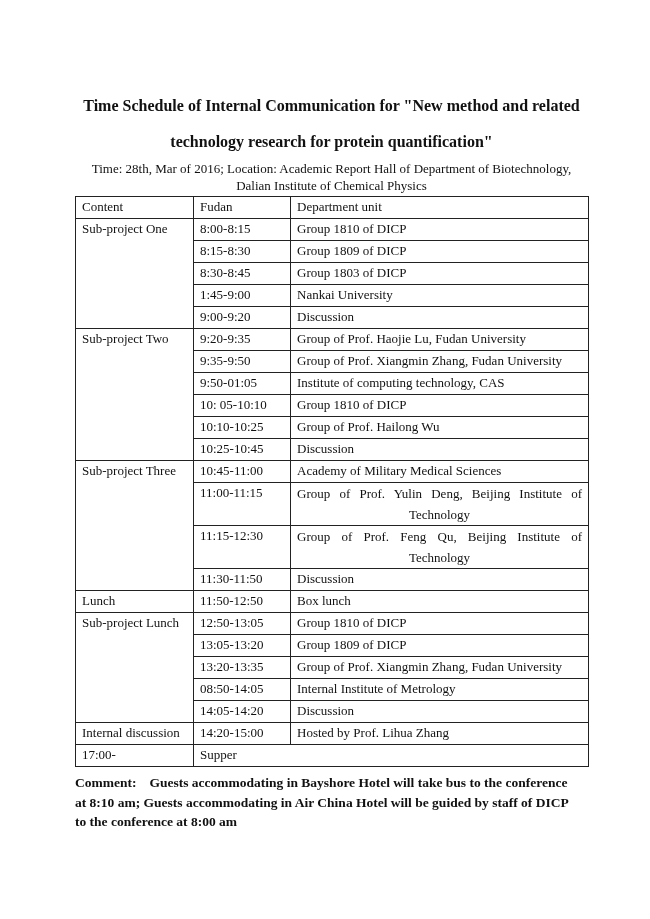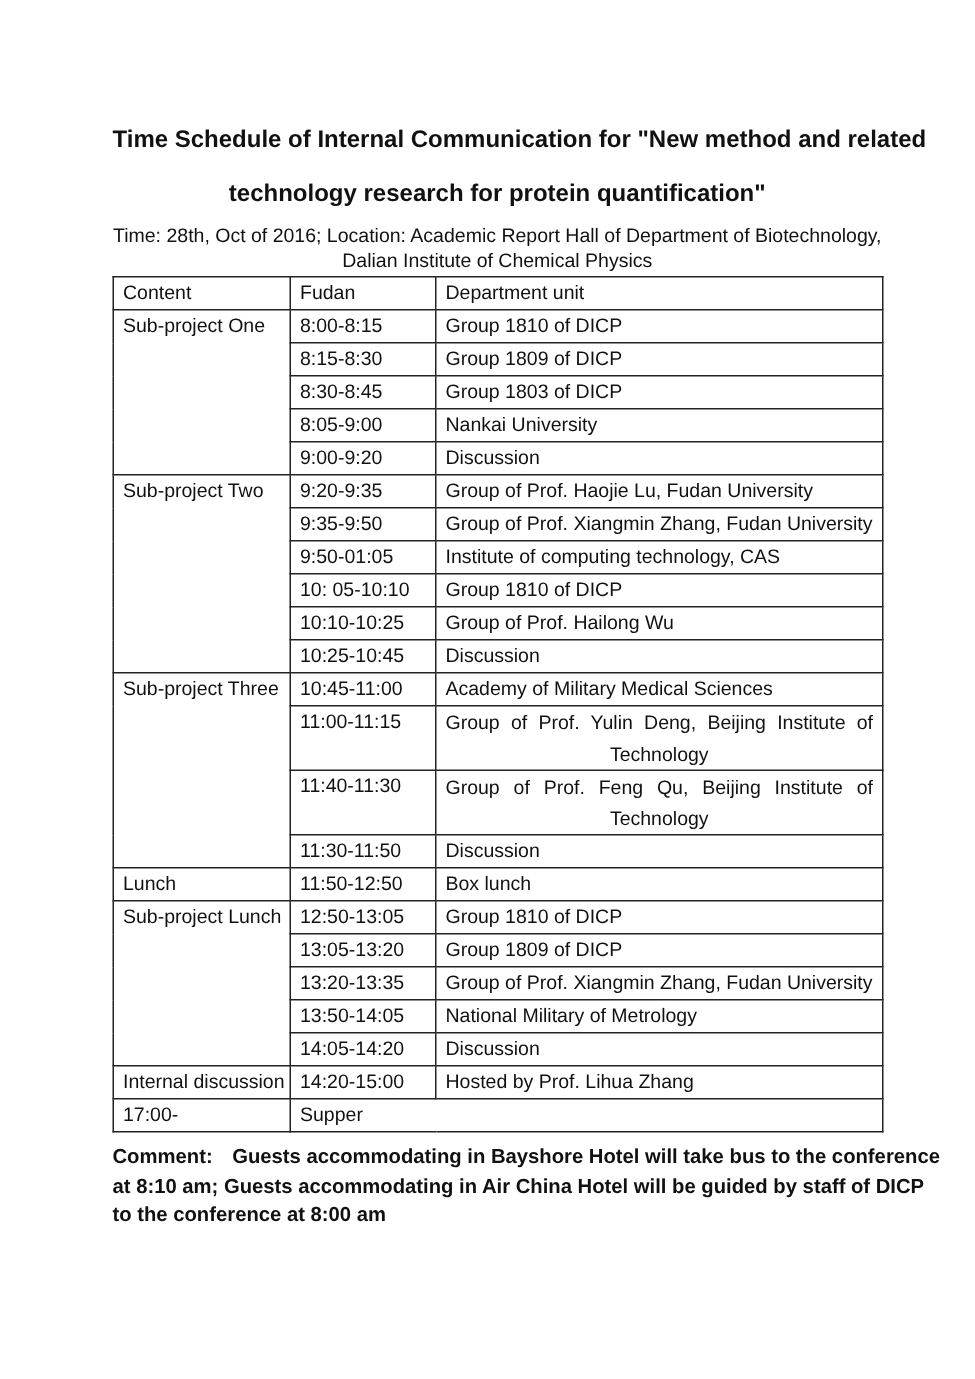--- a/index.html
+++ b/index.html
@@ -2,22 +2,22 @@
 <html><head>
 <meta charset="utf-8">
 <style>
   html, body { margin: 0; padding: 0; background: #ffffff; }
   .page {
     position: relative;
     width: 650px;
     height: 919px;
     background: #ffffff;
     box-sizing: border-box;
-    padding: 0 62px 0 75px;
-    font-family: Liberation Sans, sans-serif;
+    padding: 12px 62px 0 75px;
+    font-family: Liberation Serif, serif;
     color: #111111;
     overflow: hidden;
   }
   .title {
     text-align: center;
     font-size: 16px;
     font-weight: bold;
     line-height: 20px;
     white-space: nowrap;
   }
@@ -66,21 +66,21 @@
 </style>
 </head>
 <body>
 
 <div class="page">
 
   <div class="title title-1">Time Schedule of Internal Communication for "New method and related</div>
 
   <div class="title title-2">technology research for protein quantification"</div>
 
-  <div class="meta meta-1">Time: 28th, Oct of 2016; Location: Academic Report Hall of Department of Biotechnology,</div>
+  <div class="meta meta-1">Time: 28th, Mar of 2016; Location: Academic Report Hall of Department of Biotechnology,</div>
 
   <div class="meta meta-2">Dalian Institute of Chemical Physics</div>
 
   <table class="schedule">
     <colgroup>
       <col style="width:118px">
       <col style="width:97px">
       <col style="width:298px">
     </colgroup>
     <thead>
@@ -98,21 +98,21 @@
         </tr>
         <tr>
           <td>8:15-8:30</td>
           <td>Group 1809 of DICP</td>
         </tr>
         <tr>
           <td>8:30-8:45</td>
           <td>Group 1803 of DICP</td>
         </tr>
         <tr>
-          <td>8:05-9:00</td>
+          <td>1:45-9:00</td>
           <td>Nankai University</td>
         </tr>
         <tr>
           <td>9:00-9:20</td>
           <td>Discussion</td>
         </tr>
         <tr>
           <td rowspan="6">Sub-project Two</td>
           <td>9:20-9:35</td>
           <td>Group of Prof. Haojie Lu, Fudan University</td>
@@ -143,21 +143,21 @@
           <td>Academy of Military Medical Sciences</td>
         </tr>
         <tr>
           <td>11:00-11:15</td>
           <td class="multi">
             <div class="cell-line stretch">Group of Prof. Yulin Deng, Beijing Institute of</div>
             <div class="cell-line">Technology</div>
           </td>
         </tr>
         <tr>
-          <td>11:40-11:30</td>
+          <td>11:15-12:30</td>
           <td class="multi">
             <div class="cell-line stretch">Group of Prof. Feng Qu, Beijing Institute of</div>
             <div class="cell-line">Technology</div>
           </td>
         </tr>
         <tr>
           <td>11:30-11:50</td>
           <td>Discussion</td>
         </tr>
         <tr>
@@ -172,22 +172,22 @@
         </tr>
         <tr>
           <td>13:05-13:20</td>
           <td>Group 1809 of DICP</td>
         </tr>
         <tr>
           <td>13:20-13:35</td>
           <td>Group of Prof. Xiangmin Zhang, Fudan University</td>
         </tr>
         <tr>
-          <td>13:50-14:05</td>
-          <td>National Military of Metrology</td>
+          <td>08:50-14:05</td>
+          <td>Internal Institute of Metrology</td>
         </tr>
         <tr>
           <td>14:05-14:20</td>
           <td>Discussion</td>
         </tr>
         <tr>
           <td>Internal discussion</td>
           <td>14:20-15:00</td>
           <td>Hosted by Prof. Lihua Zhang</td>
         </tr>

